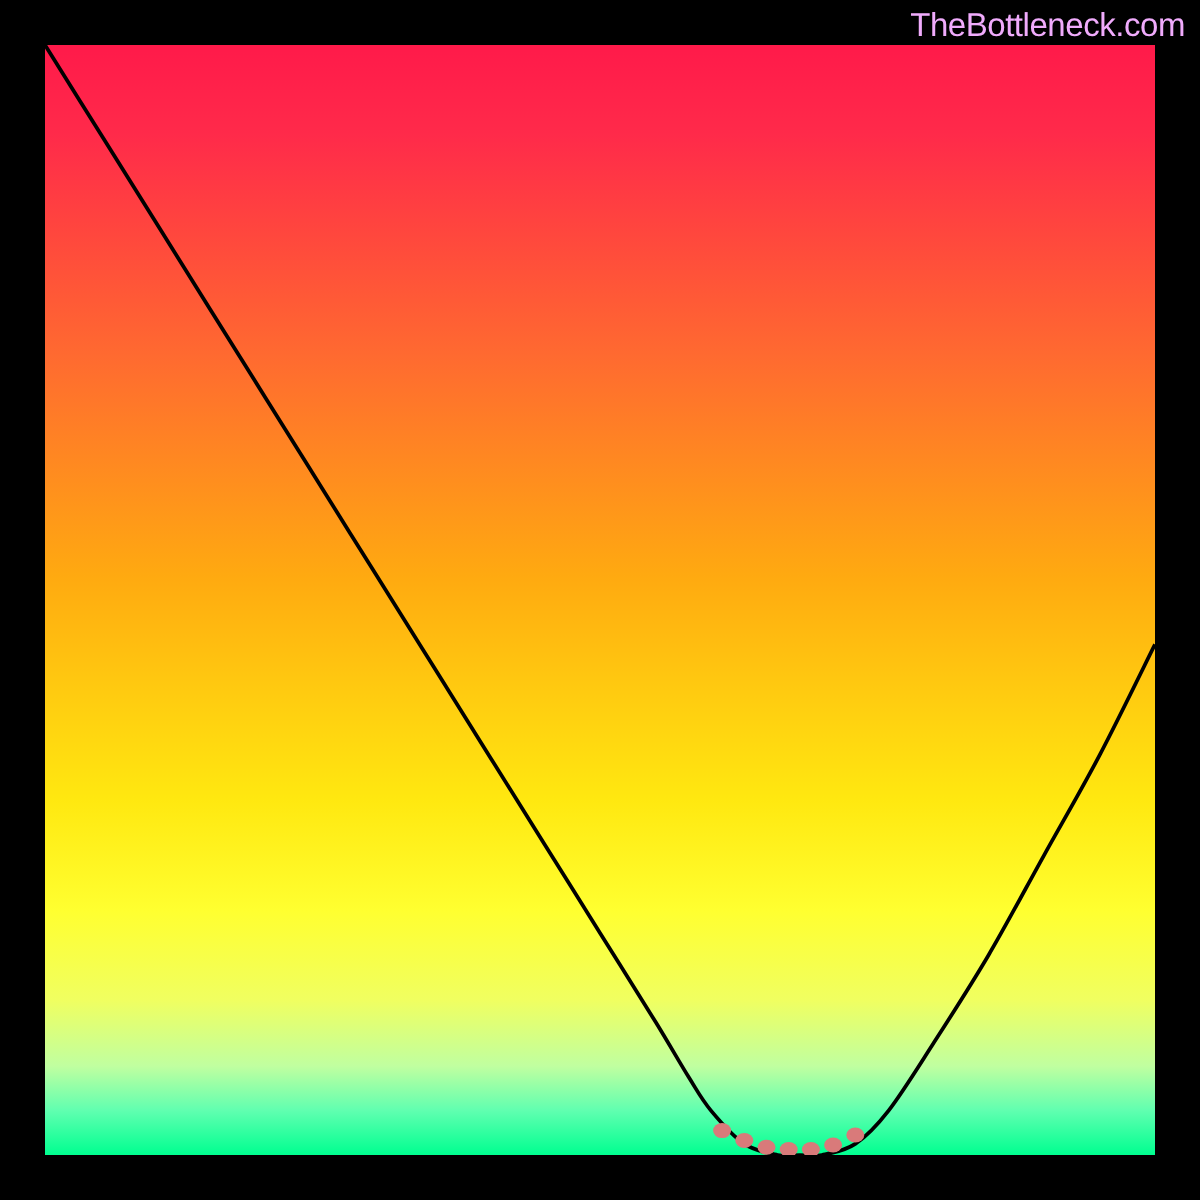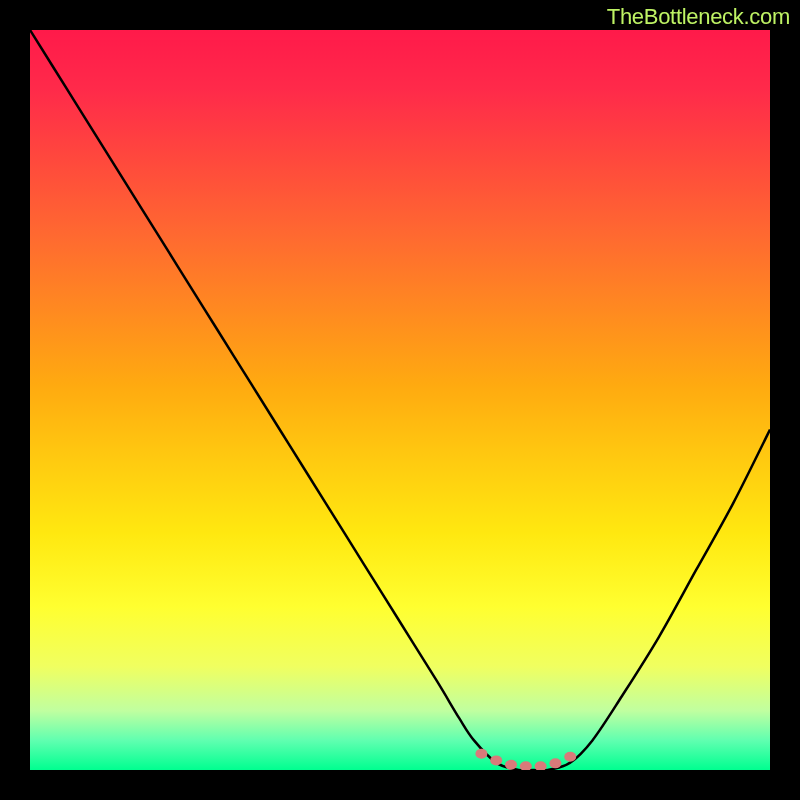--- a/index.html
+++ b/index.html
@@ -8,21 +8,21 @@
     height: 800px;
     background: #000;
     position: relative;
     font-family: Arial, sans-serif;
     overflow: hidden;
   }
   .attribution {
     position: absolute;
     top: 4px;
     right: 10px;
-    color: #bef264;
+    color: #f0abfc;
     font-size: 22px;
     font-weight: normal;
     letter-spacing: -0.3px;
     z-index: 10;
   }
   .plot-area {
     position: absolute;
     left: 30px;
     top: 30px;
     width: 740px;

